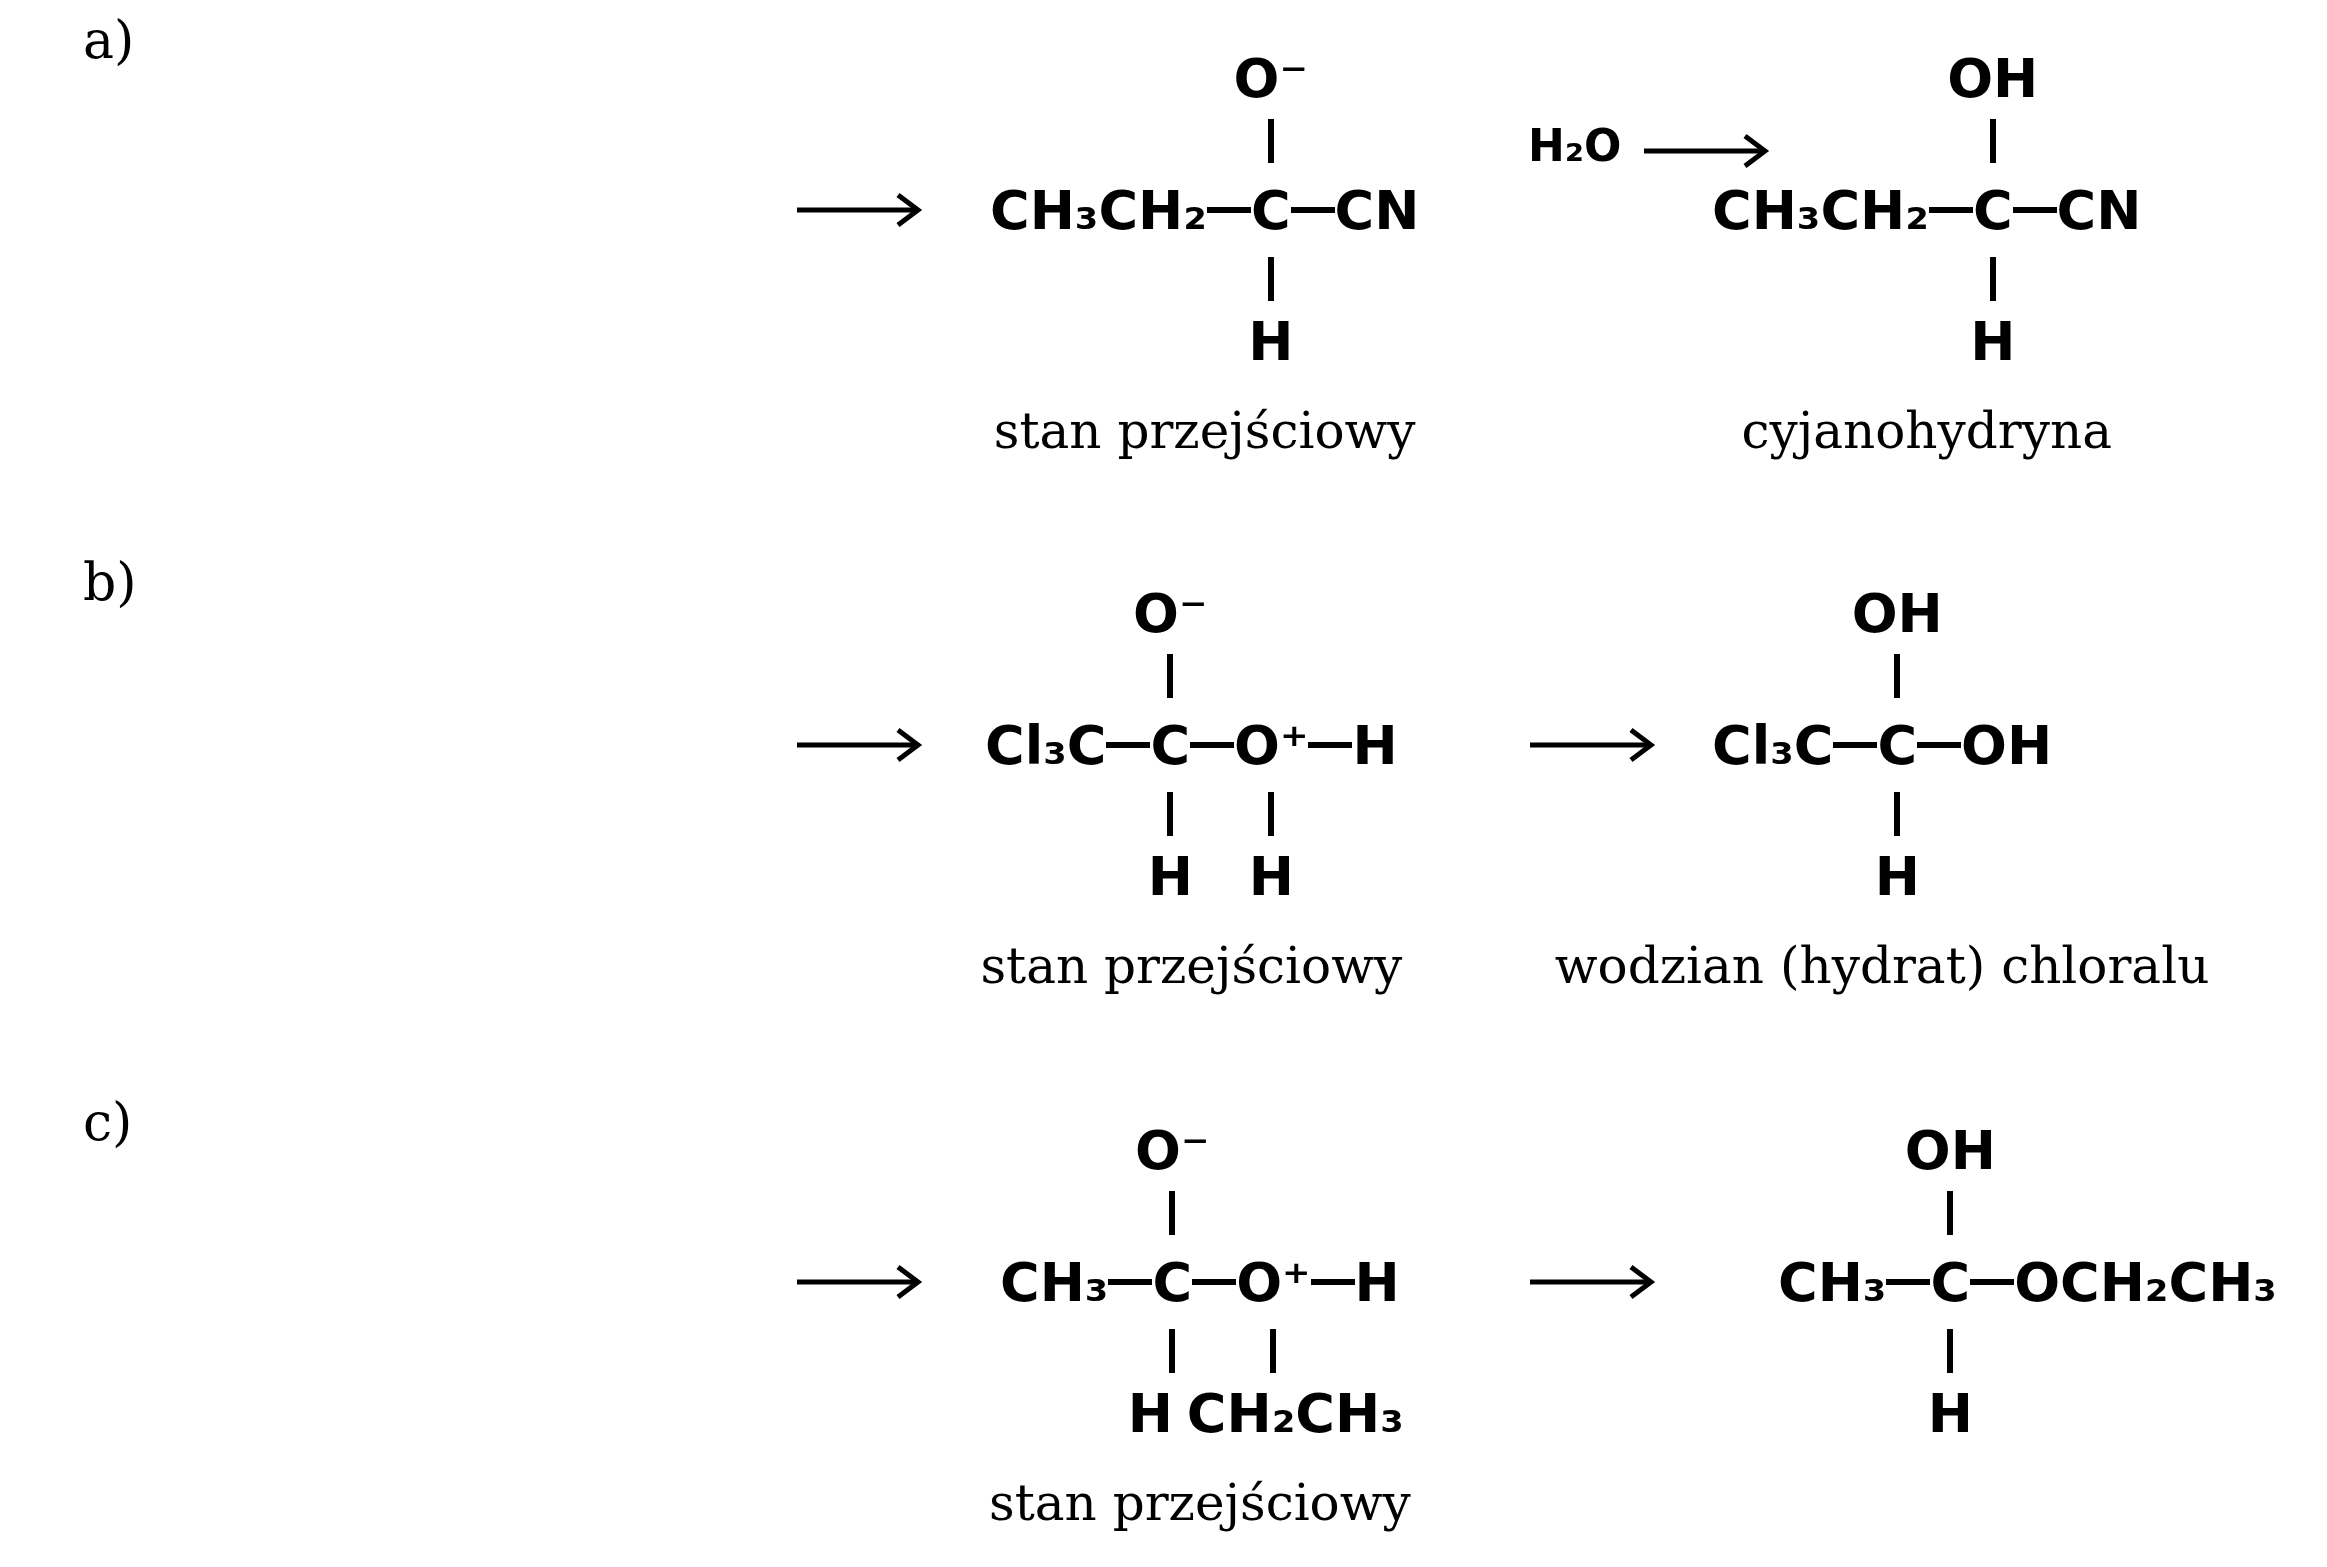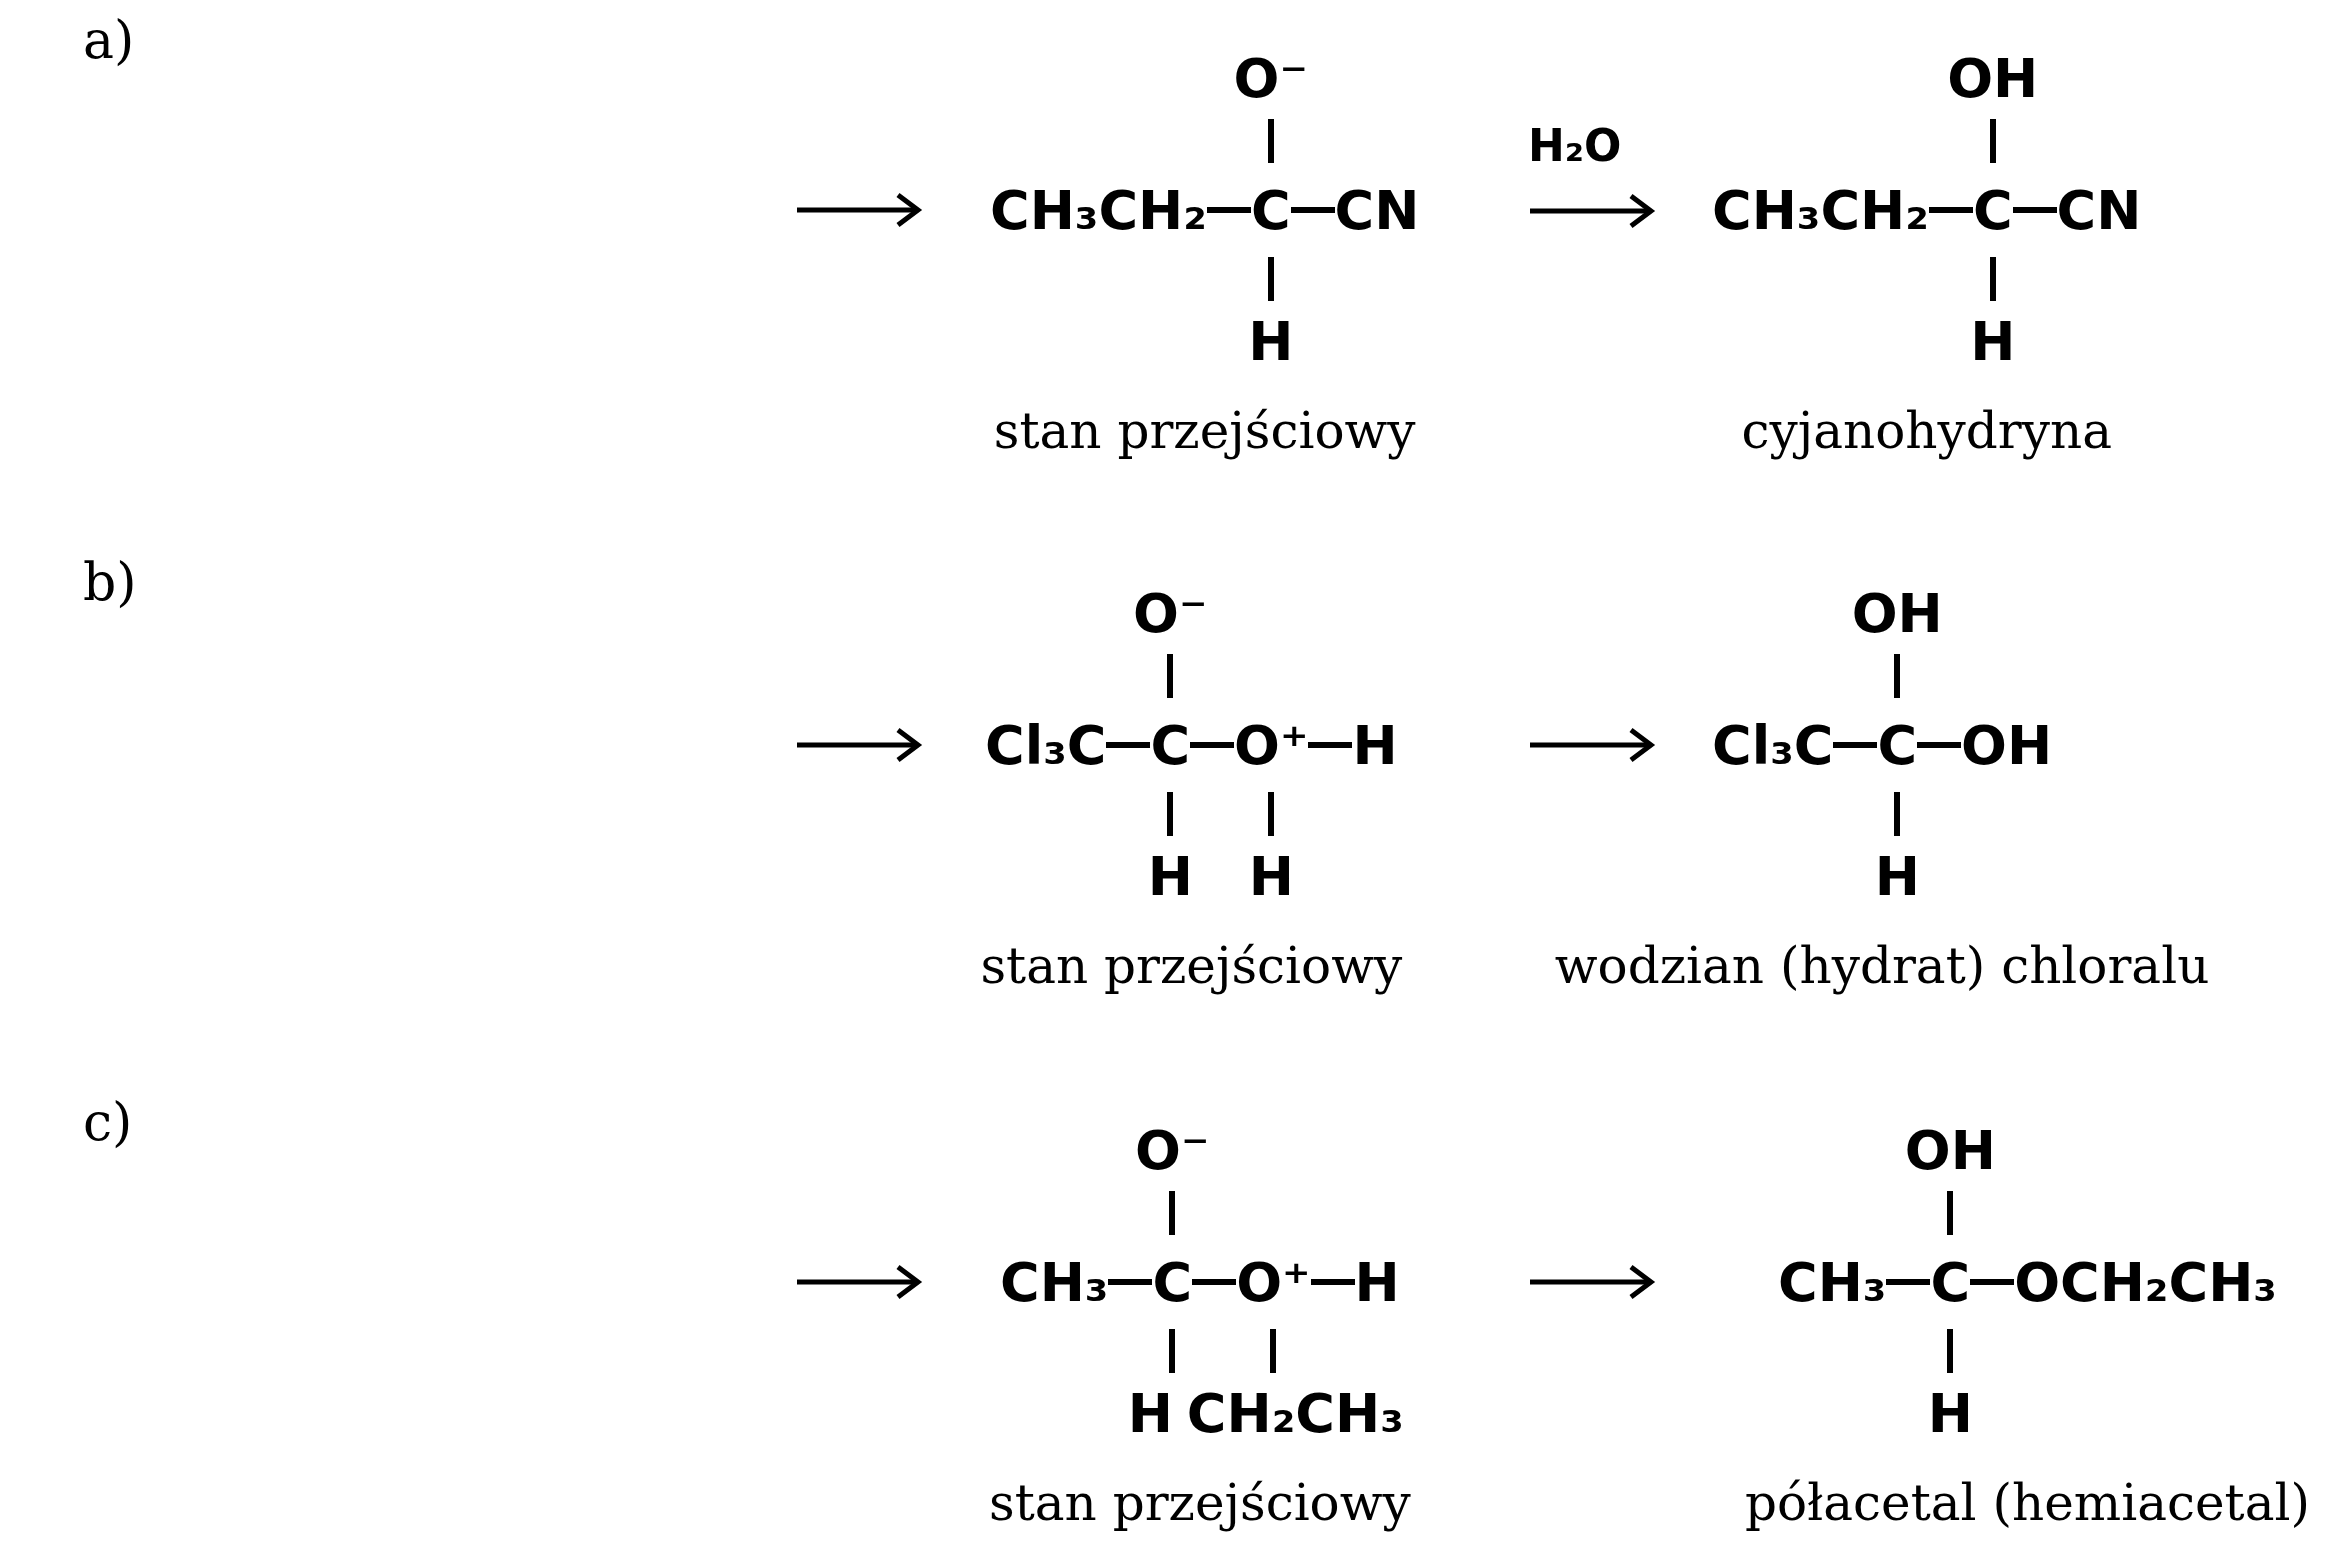--- a/index.html
+++ b/index.html
@@ -29,22 +29,22 @@
     align-items: center;
     white-space: pre;
   }
 
   .rxn-arrow { display: block; }
   .abs { position: absolute; }
 
   .arrow-block {
     position: absolute;
     display: flex;
-    flex-direction: column;
-    align-items: flex-start;
+    flex-direction: row;
+    align-items: flex-end;
     gap: 20px;
   }
   .arrow-label { font: 700 44px "DejaVu Sans", sans-serif; color: #000; }
 
   .mol { position: absolute; top: 0; }
   .grid { display: grid; grid-template-rows: 76px 58px 80px 58px 76px; }
   .cols3 { grid-template-columns: auto 44px auto 44px auto; }
   .cols4 { grid-template-columns: auto 44px auto 44px auto 44px auto; }
 
   .atom { display: flex; align-items: center; justify-content: center; white-space: nowrap; }
@@ -252,17 +252,16 @@
         <div class="atom formula r3c1">CH₃</div>
         <div class="hbond r3c2"></div>
         <div class="atom formula r3c3">C</div>
         <div class="hbond r3c4"></div>
         <div class="atom formula r3c5">OCH₂CH₃</div>
         <div class="vbond r4c3"></div>
         <div class="hang bot-pos r5c3">
           <span class="formula">H</span>
         </div>
       </div>
-      <div class="caption">półacetal (hemiacetal)</div>
     </div>
   </div>
 
 </div>
 
 </body></html>

